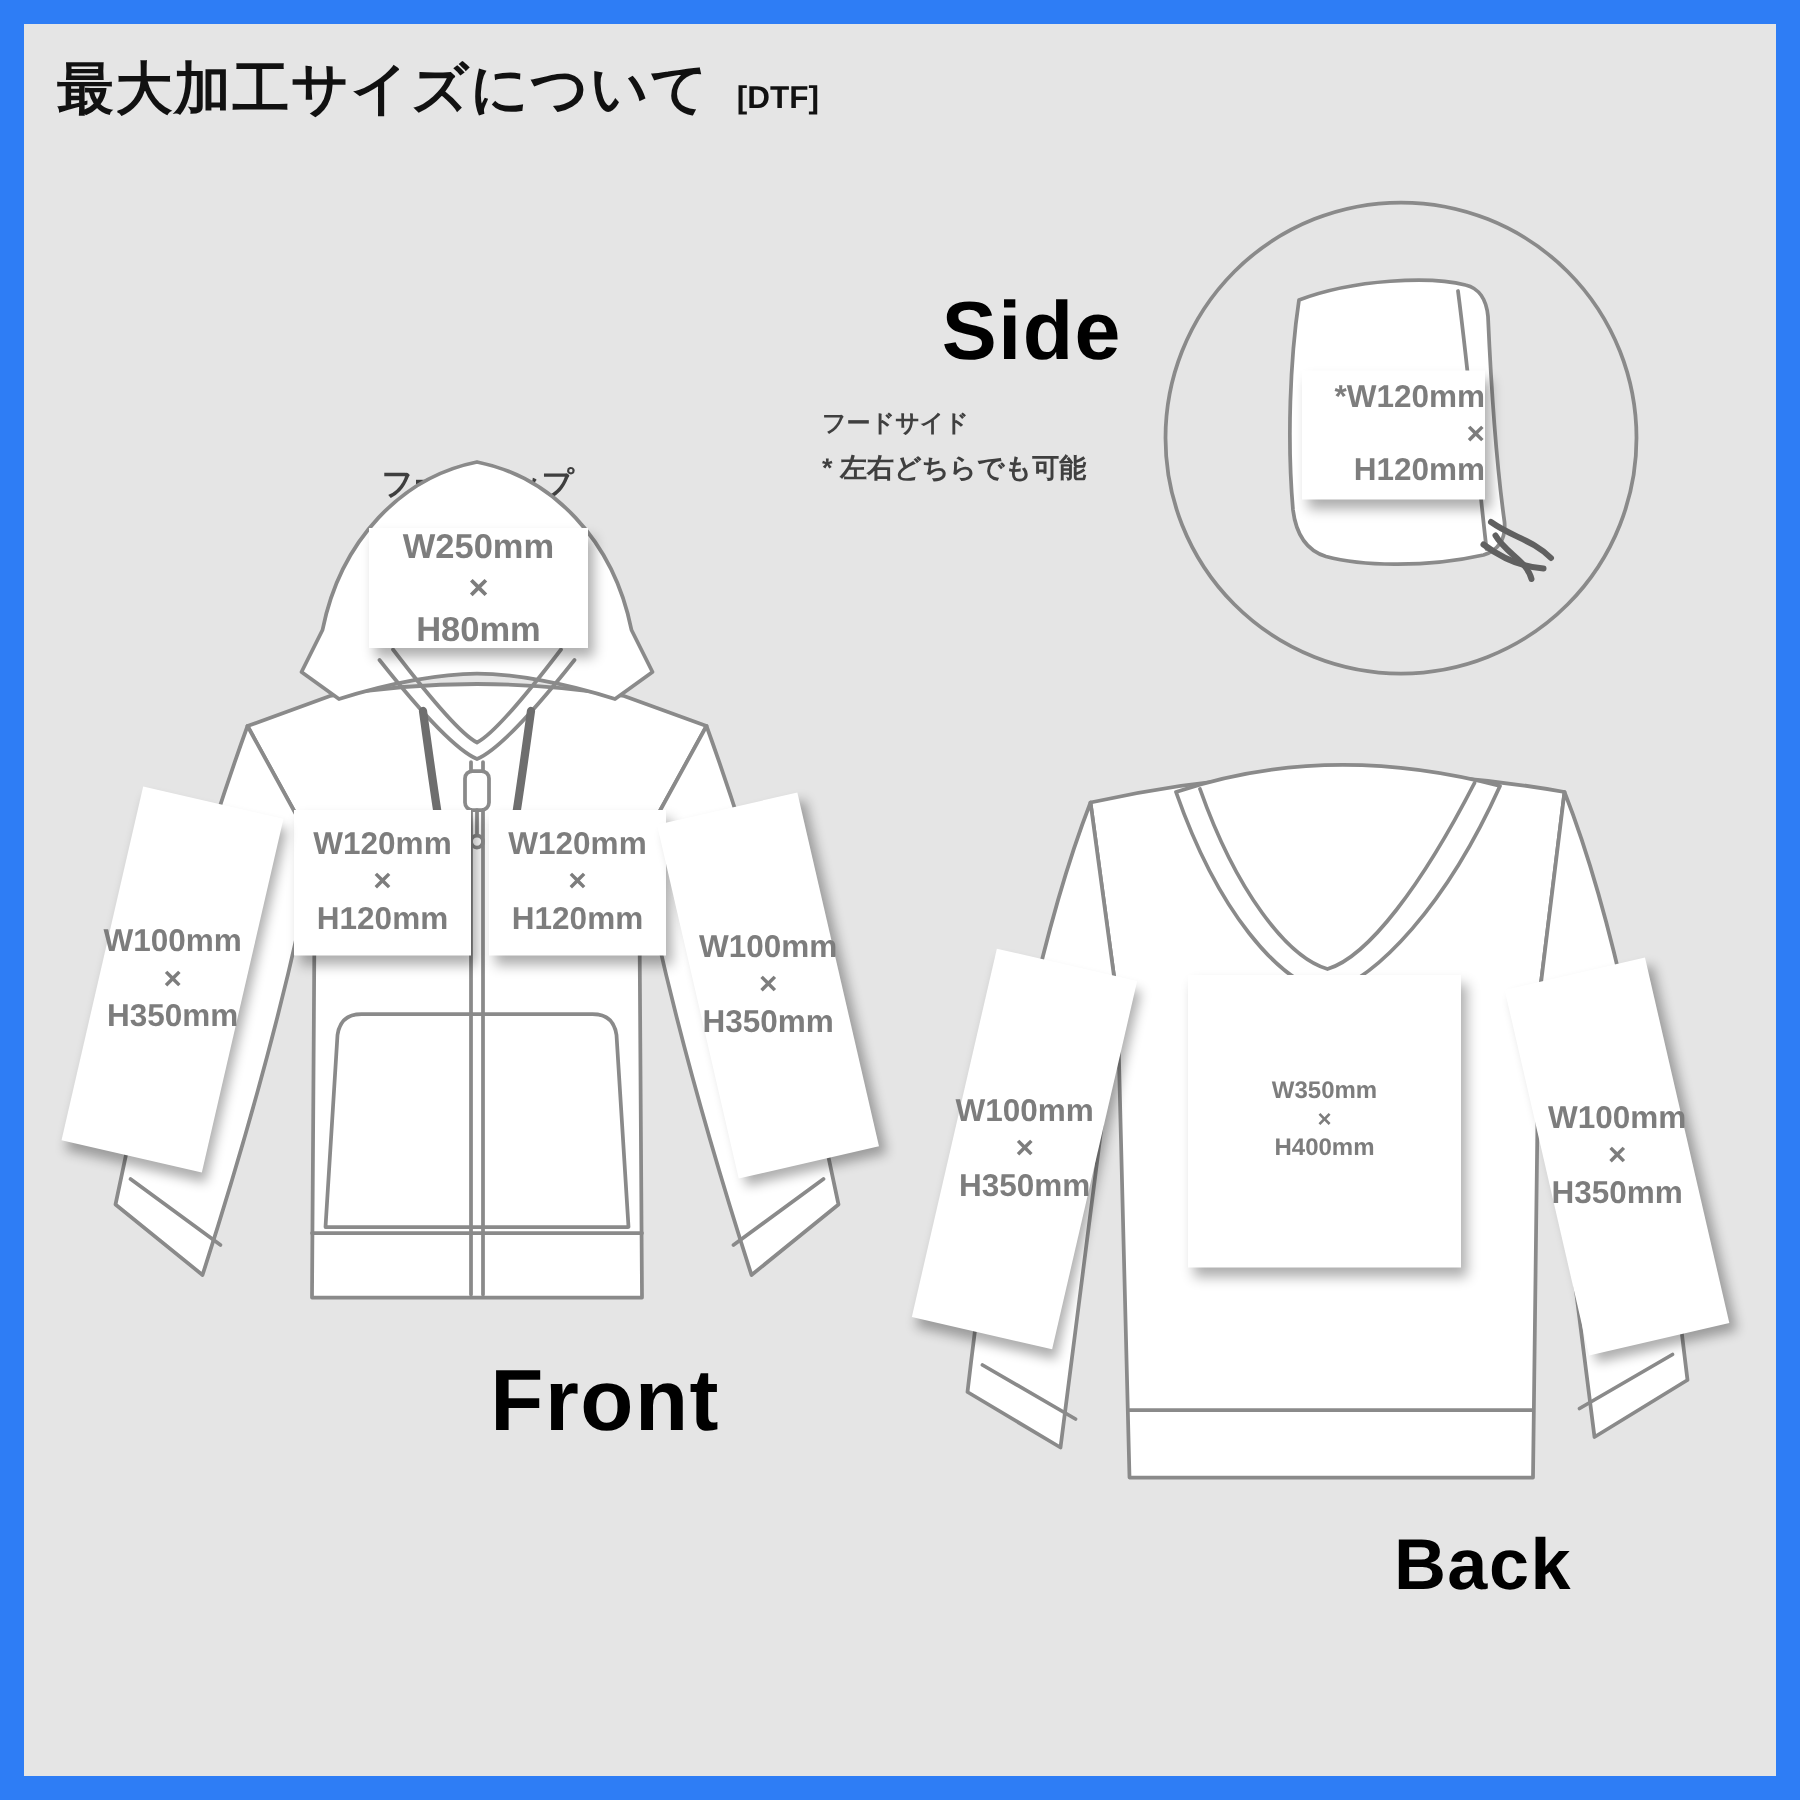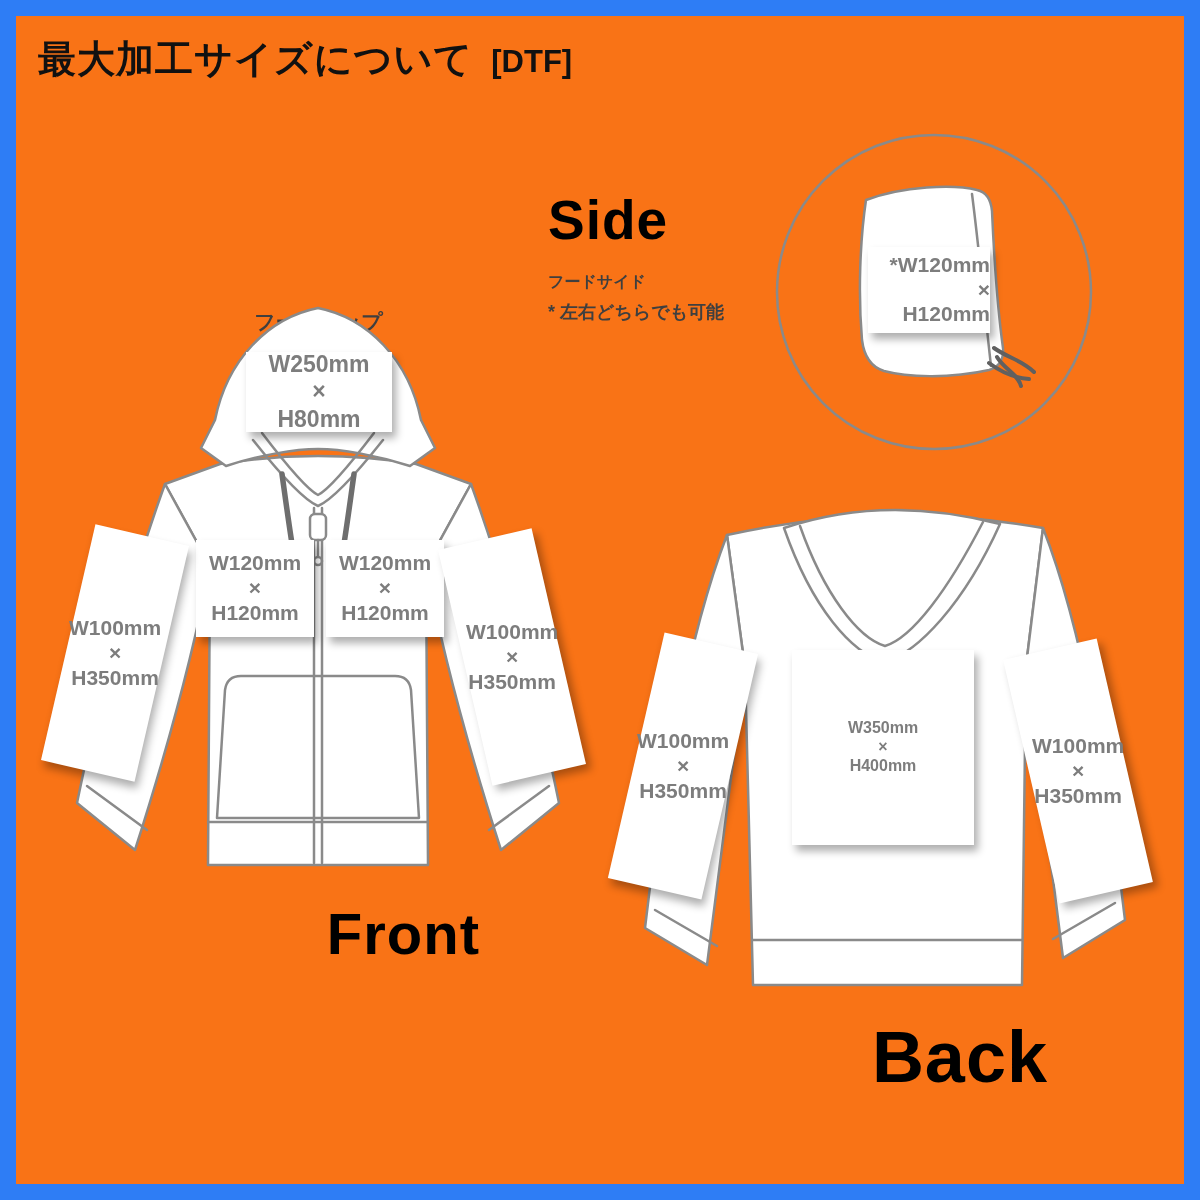--- a/index.html
+++ b/index.html
@@ -1,29 +1,29 @@
 <!DOCTYPE html>
 <html><head>
 <meta charset="utf-8">
 <style>
   * { margin:0; padding:0; box-sizing:border-box; }
   html,body { background:#ffffff; }
   .canvas {
-    position:relative; width:1200px; height:1200px; background:#f97316;
+    position:relative; width:1200px; height:1200px; background:#e5e5e5;
     font-family:"Liberation Sans","DejaVu Sans",sans-serif; overflow:hidden;
   }
   .frame {
     position:absolute; inset:0; border:16px solid #2e7df5; pointer-events:none; z-index:50;
   }
   .page-title {
     position:absolute; left:38px; top:34px; display:flex; align-items:baseline; gap:18px;
     font-weight:800; color:#111;
   }
   .page-title .main { font-size:38px; letter-spacing:1px; }
-  .page-title .tag  { font-size:31px; }
+  .page-title .tag  { font-size:21px; }
   .big-label {
     position:absolute; font-weight:800; color:#000; text-align:right; letter-spacing:1px;
   }
   .caption { position:absolute; font-weight:700; color:#3f3f3f; }
   .caption.center { text-align:center; }
   .mbox {
     position:absolute; background:#ffffff;
     box-shadow:4px 6px 8px rgba(0,0,0,0.32);
     display:flex; flex-direction:column; align-items:center; justify-content:center;
     color:#7d7d7d; font-weight:700; text-align:center; line-height:1.18; z-index:10;
@@ -101,21 +101,21 @@
   <div class="mbox" style="left:464px; top:536px; width:96px; height:242px; font-size:21px; transform:rotate(-13deg);">
     <div class="mtext" style="transform:rotate(13deg);">
       <span>W100mm</span>
       <span>×</span>
       <span>H350mm</span>
     </div>
   </div>
 
   <div class="big-label" style="left:160px; top:900px; width:320px; font-size:58px;">Front</div>
 
-  <div class="big-label" style="left:548px; top:188px; width:200px; font-size:55px; text-align:left;">Side</div>
+  <div class="big-label" style="left:548px; top:188px; width:200px; font-size:55px; text-align:right;">Side</div>
   <div class="caption" style="left:548px; top:272px; font-size:16px;">フードサイド</div>
   <div class="caption" style="left:548px; top:300px; font-size:18px;">* 左右どちらでも可能</div>
 
   <svg class="illus" style="left:768px; top:126px;" width="332" height="332" viewBox="0 0 332 332">
     <g fill="#ffffff" stroke="#8a8a8a" stroke-width="2.5" stroke-linejoin="round" stroke-linecap="round">
       <circle cx="166" cy="166" r="157" fill="none"></circle>
       <path d="M98 74 C135 60 186 58 209 64 C218 66 223 74 224 85 C226 130 230 186 235 222 C236 233 231 241 221 244 C181 253 138 251 116 245 C103 241 96 230 94 214 C90 168 92 114 98 74 Z"></path>
       <path fill="none" d="M204 68 C211 122 216 178 223 240"></path>
       <g fill="none" stroke="#606060" stroke-width="4">
         <path d="M226 222 C240 232 254 234 266 246"></path>
@@ -162,15 +162,15 @@
   </div>
 
   <div class="mbox" style="left:1030px; top:646px; width:96px; height:250px; font-size:21px; transform:rotate(-13deg);">
     <div class="mtext" style="transform:rotate(13deg);">
       <span>W100mm</span>
       <span>×</span>
       <span>H350mm</span>
     </div>
   </div>
 
-  <div class="big-label" style="left:728px; top:1016px; width:320px; font-size:72px;">Back</div>
+  <div class="big-label" style="left:728px; top:1016px; width:320px; font-size:48px;">Back</div>
 
 </div>
 
 </body></html>

